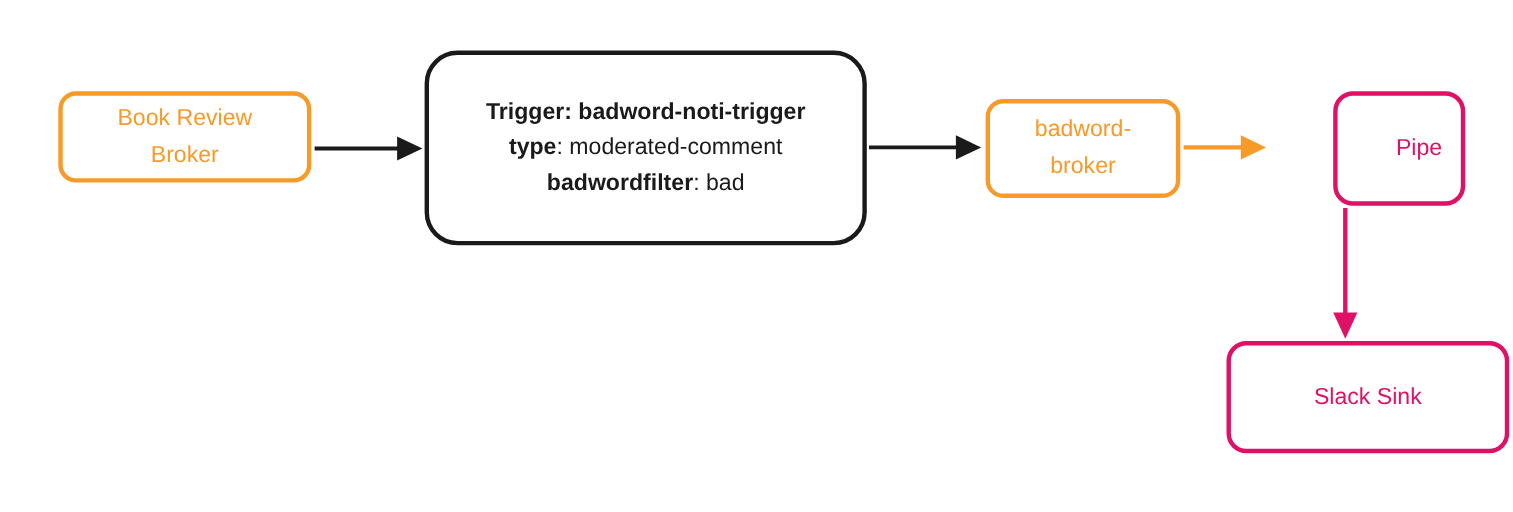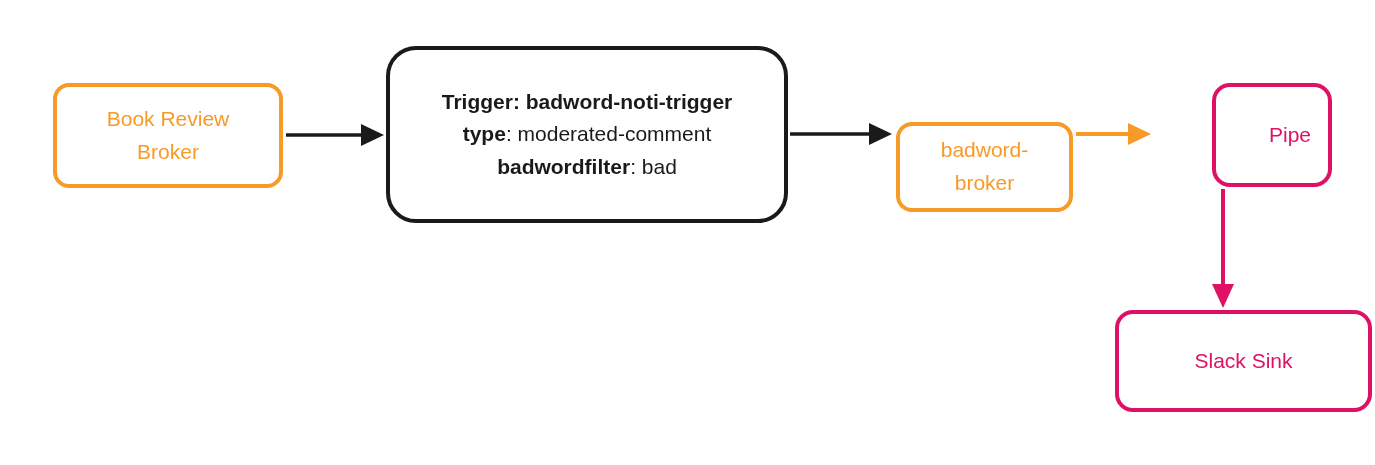--- a/index.html
+++ b/index.html
@@ -41,23 +41,23 @@
   .node-pink {
     border: 4px solid var(--pink);
     color: var(--pink);
     border-radius: 18px;
   }
   .node-black {
     border: 4px solid var(--black);
     color: var(--black);
     border-radius: 30px;
   }
-  #node-book    { left: 53px;  top: 83px;  width: 230px; height: 105px; padding: 0 26px; }
+  #node-book    { left: 53px;  top: 83px;  width: 230px; height: 83px; padding: 0 26px; }
   #node-trigger { left: 386px; top: 46px;  width: 402px; height: 177px; padding: 11px 16px; }
-  #node-badword { left: 896px; top: 90px;  width: 177px; height: 90px;  padding: 0 22px; margin-top: 32px; }
+  #node-badword { left: 896px; top: 90px;  width: 177px; height: 90px;  padding: 0 22px; }
   #node-pipe    { left: 1212px; top: 83px; width: 120px; height: 104px; padding-left: 36px; }
   #node-slack   { left: 1115px; top: 310px; width: 257px; height: 102px; }
   .t-line { line-height: 32.5px; white-space: nowrap; }
   .t-line b { font-weight: bold; }
   svg.edges {
     position: absolute;
     left: 0; top: 0;
     width: 1375px; height: 465px;
     pointer-events: none;
   }

